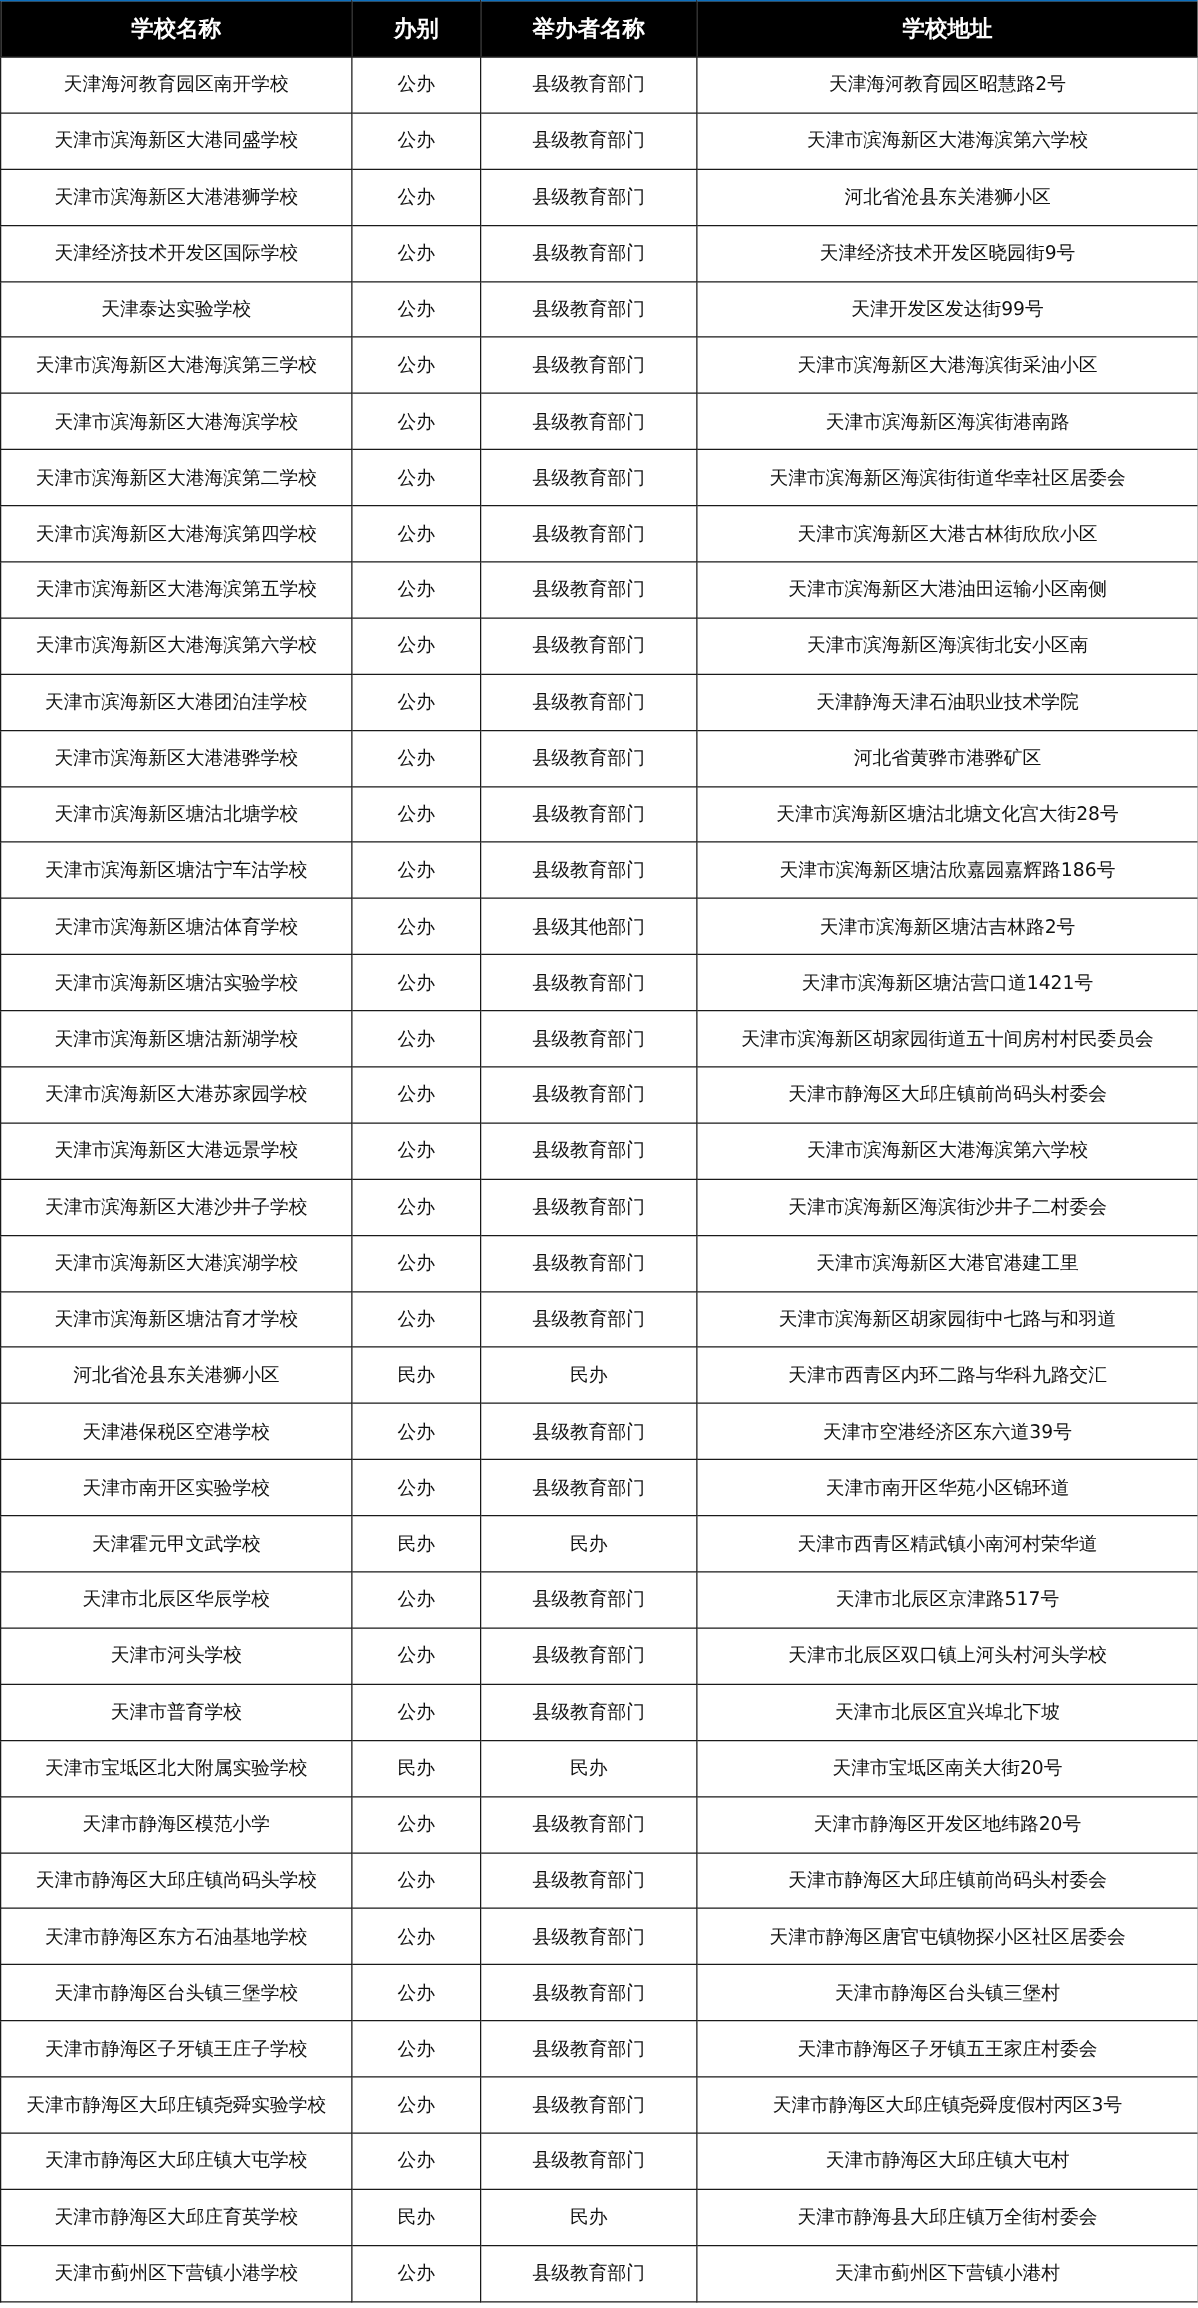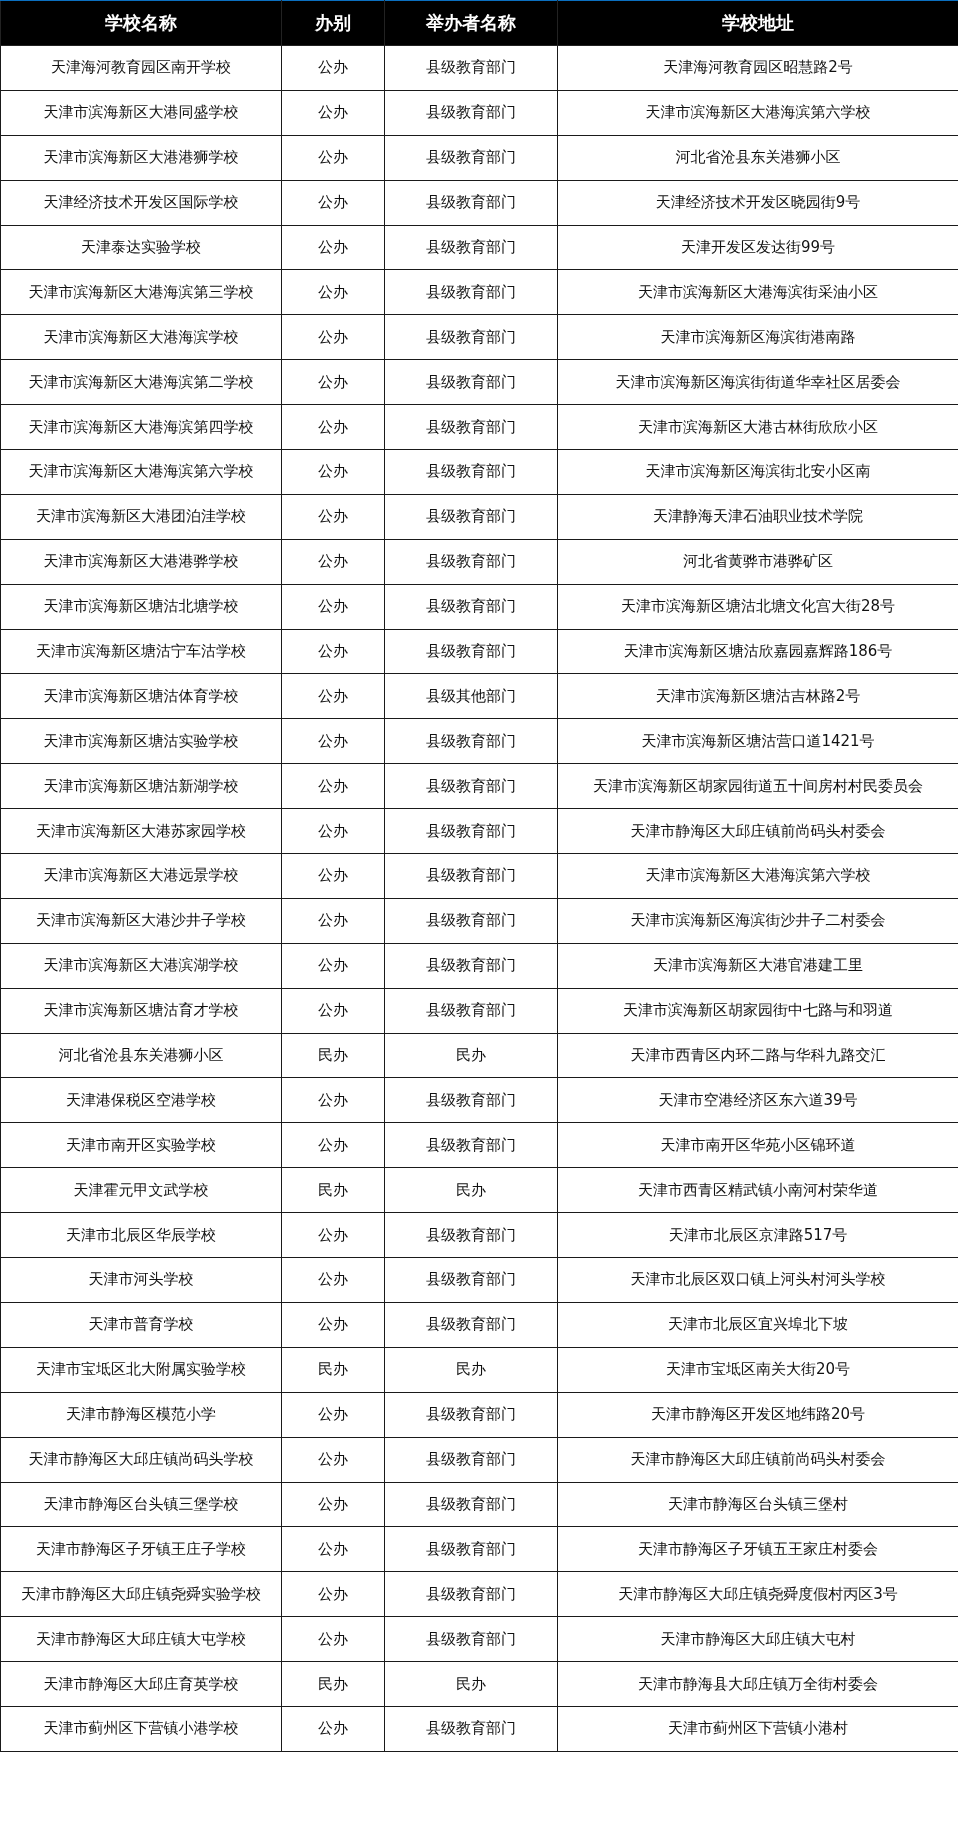--- a/index.html
+++ b/index.html
@@ -102,20 +102,26 @@
         <td>县级教育部门</td>
         <td>天津市滨海新区海滨街街道华幸社区居委会</td>
       </tr>
       <tr>
         <td>天津市滨海新区大港海滨第四学校</td>
         <td>公办</td>
         <td>县级教育部门</td>
         <td>天津市滨海新区大港古林街欣欣小区</td>
       </tr>
       <tr>
+        <td>天津市滨海新区大港海滨第五学校</td>
+        <td>公办</td>
+        <td>县级教育部门</td>
+        <td>天津市滨海新区大港油田运输小区南侧</td>
+      </tr>
+      <tr>
         <td>天津市滨海新区大港海滨第六学校</td>
         <td>公办</td>
         <td>县级教育部门</td>
         <td>天津市滨海新区海滨街北安小区南</td>
       </tr>
       <tr>
         <td>天津市滨海新区大港团泊洼学校</td>
         <td>公办</td>
         <td>县级教育部门</td>
         <td>天津静海天津石油职业技术学院</td>
@@ -238,20 +244,26 @@
         <td>天津市静海区模范小学</td>
         <td>公办</td>
         <td>县级教育部门</td>
         <td>天津市静海区开发区地纬路20号</td>
       </tr>
       <tr>
         <td>天津市静海区大邱庄镇尚码头学校</td>
         <td>公办</td>
         <td>县级教育部门</td>
         <td>天津市静海区大邱庄镇前尚码头村委会</td>
+      </tr>
+      <tr>
+        <td>天津市静海区东方石油基地学校</td>
+        <td>公办</td>
+        <td>县级教育部门</td>
+        <td>天津市静海区唐官屯镇物探小区社区居委会</td>
       </tr>
       <tr>
         <td>天津市静海区台头镇三堡学校</td>
         <td>公办</td>
         <td>县级教育部门</td>
         <td>天津市静海区台头镇三堡村</td>
       </tr>
       <tr>
         <td>天津市静海区子牙镇王庄子学校</td>
         <td>公办</td>

